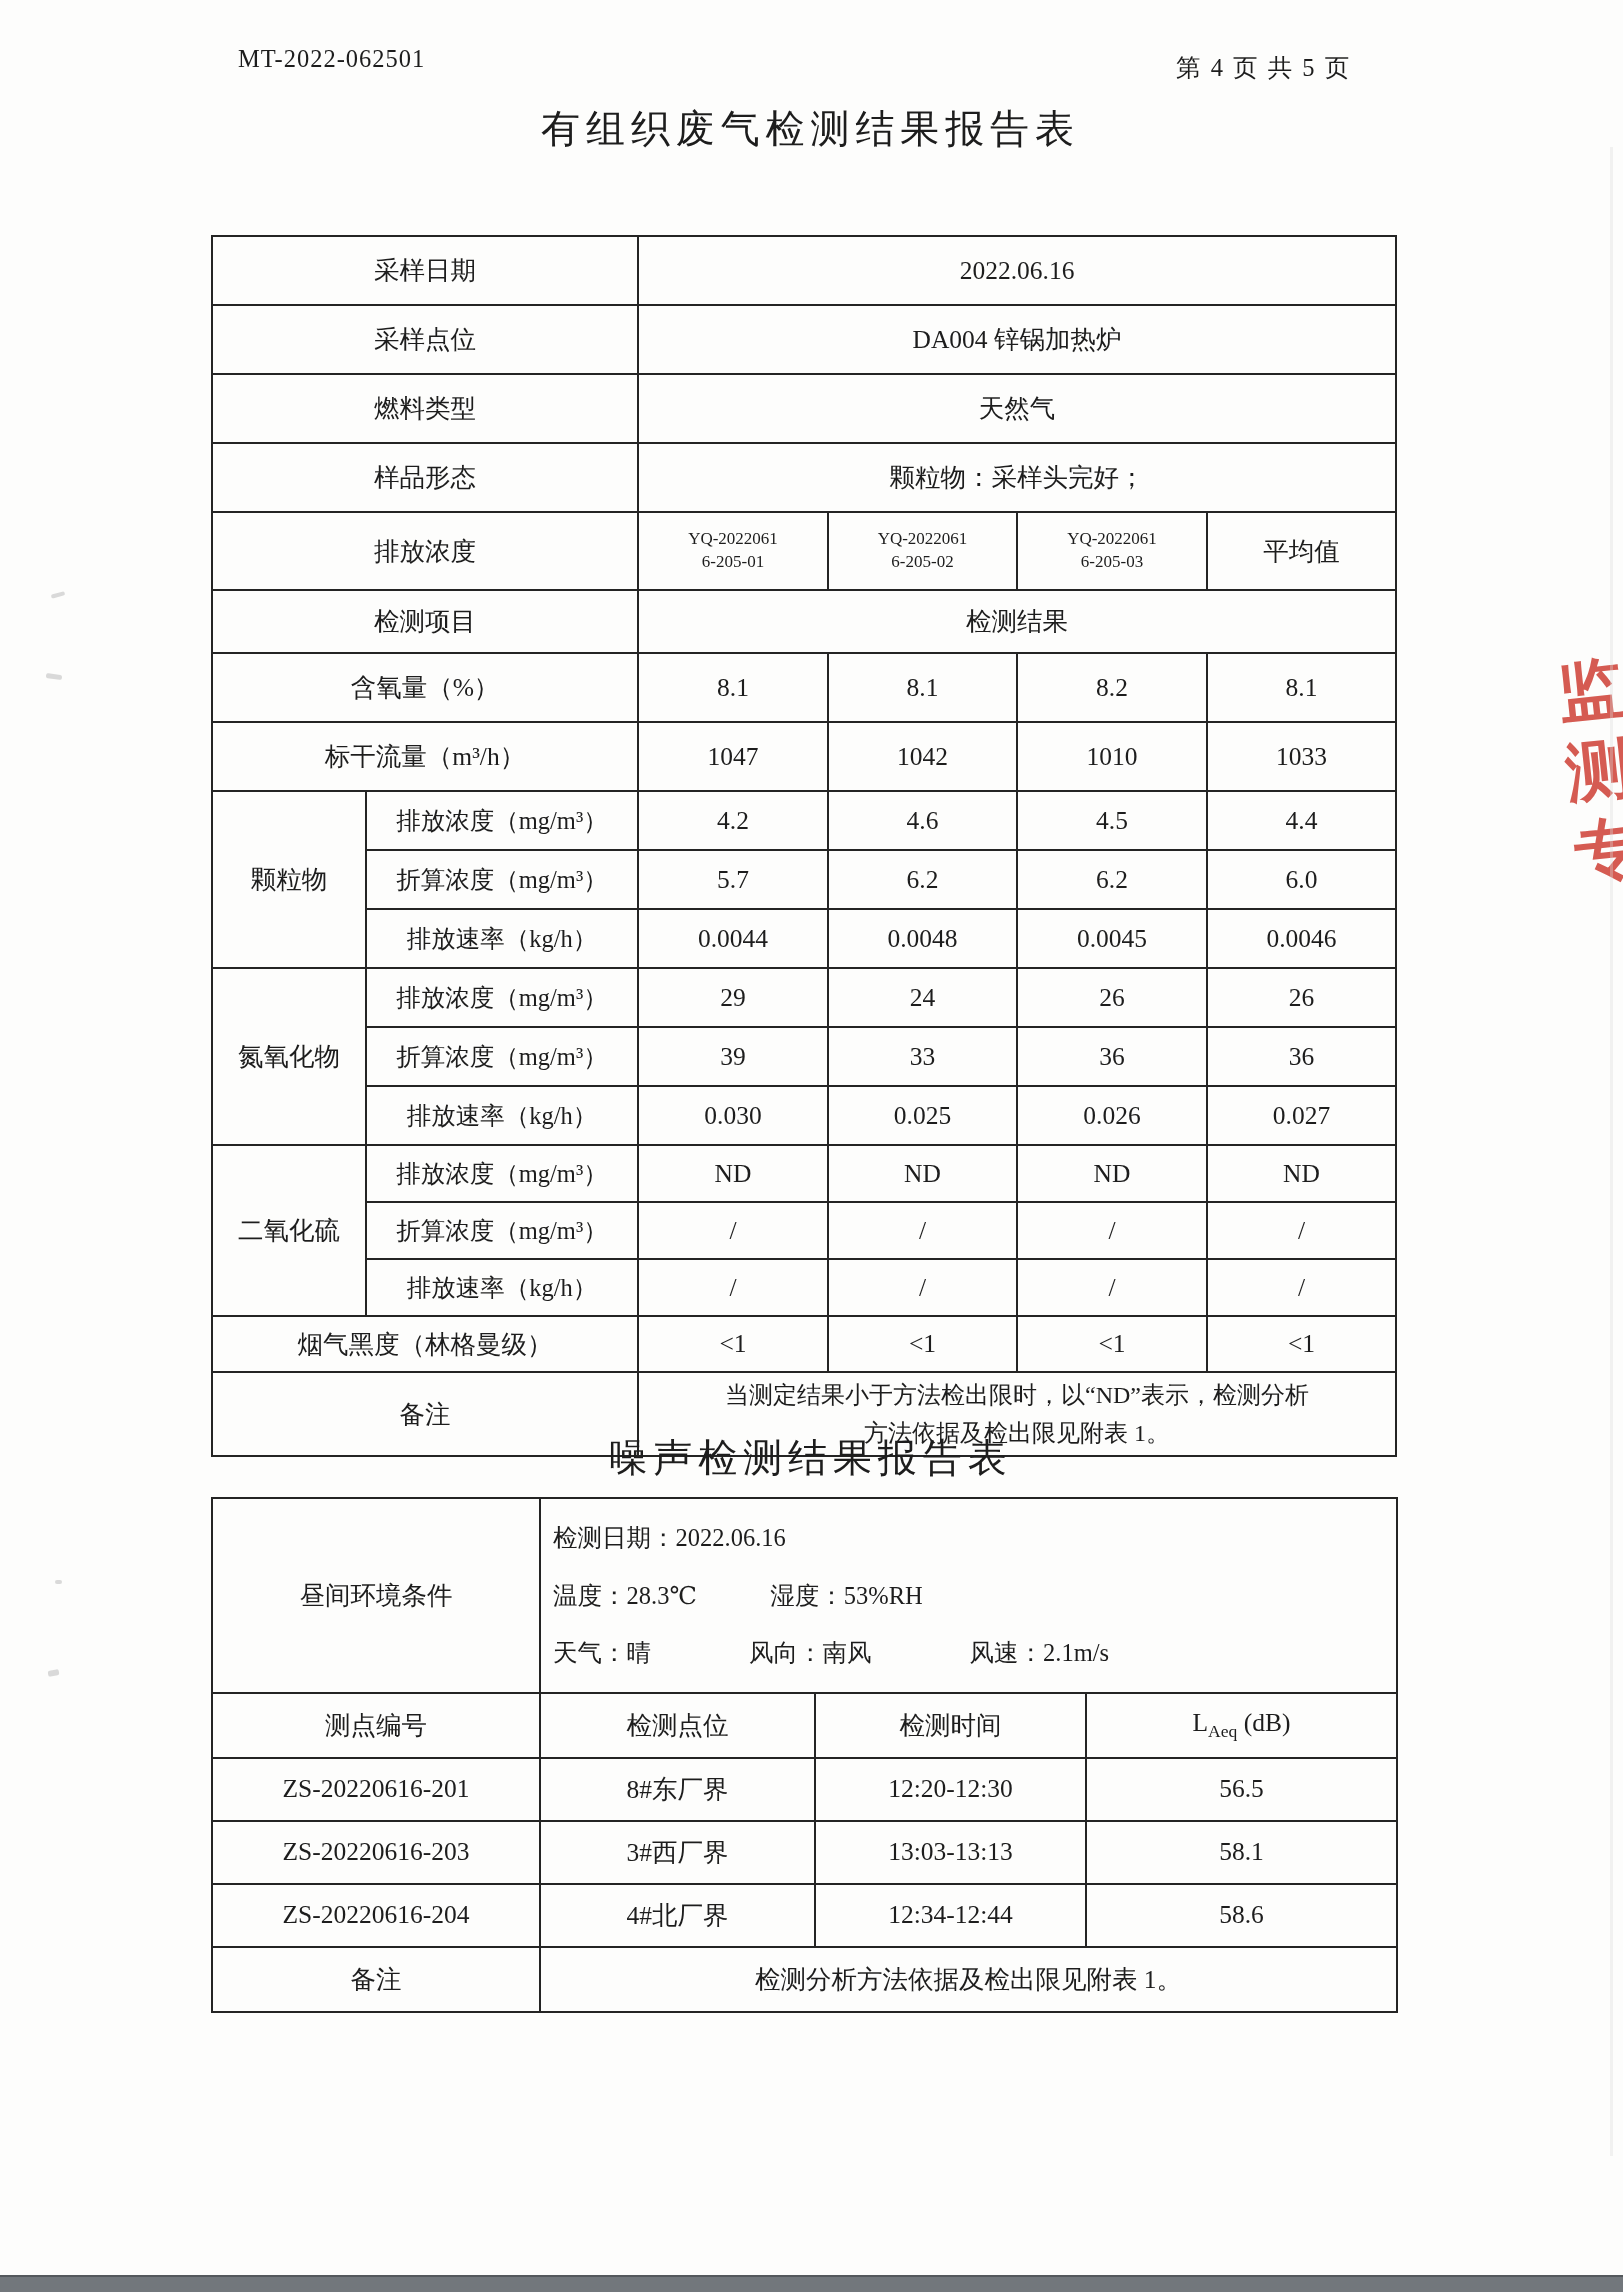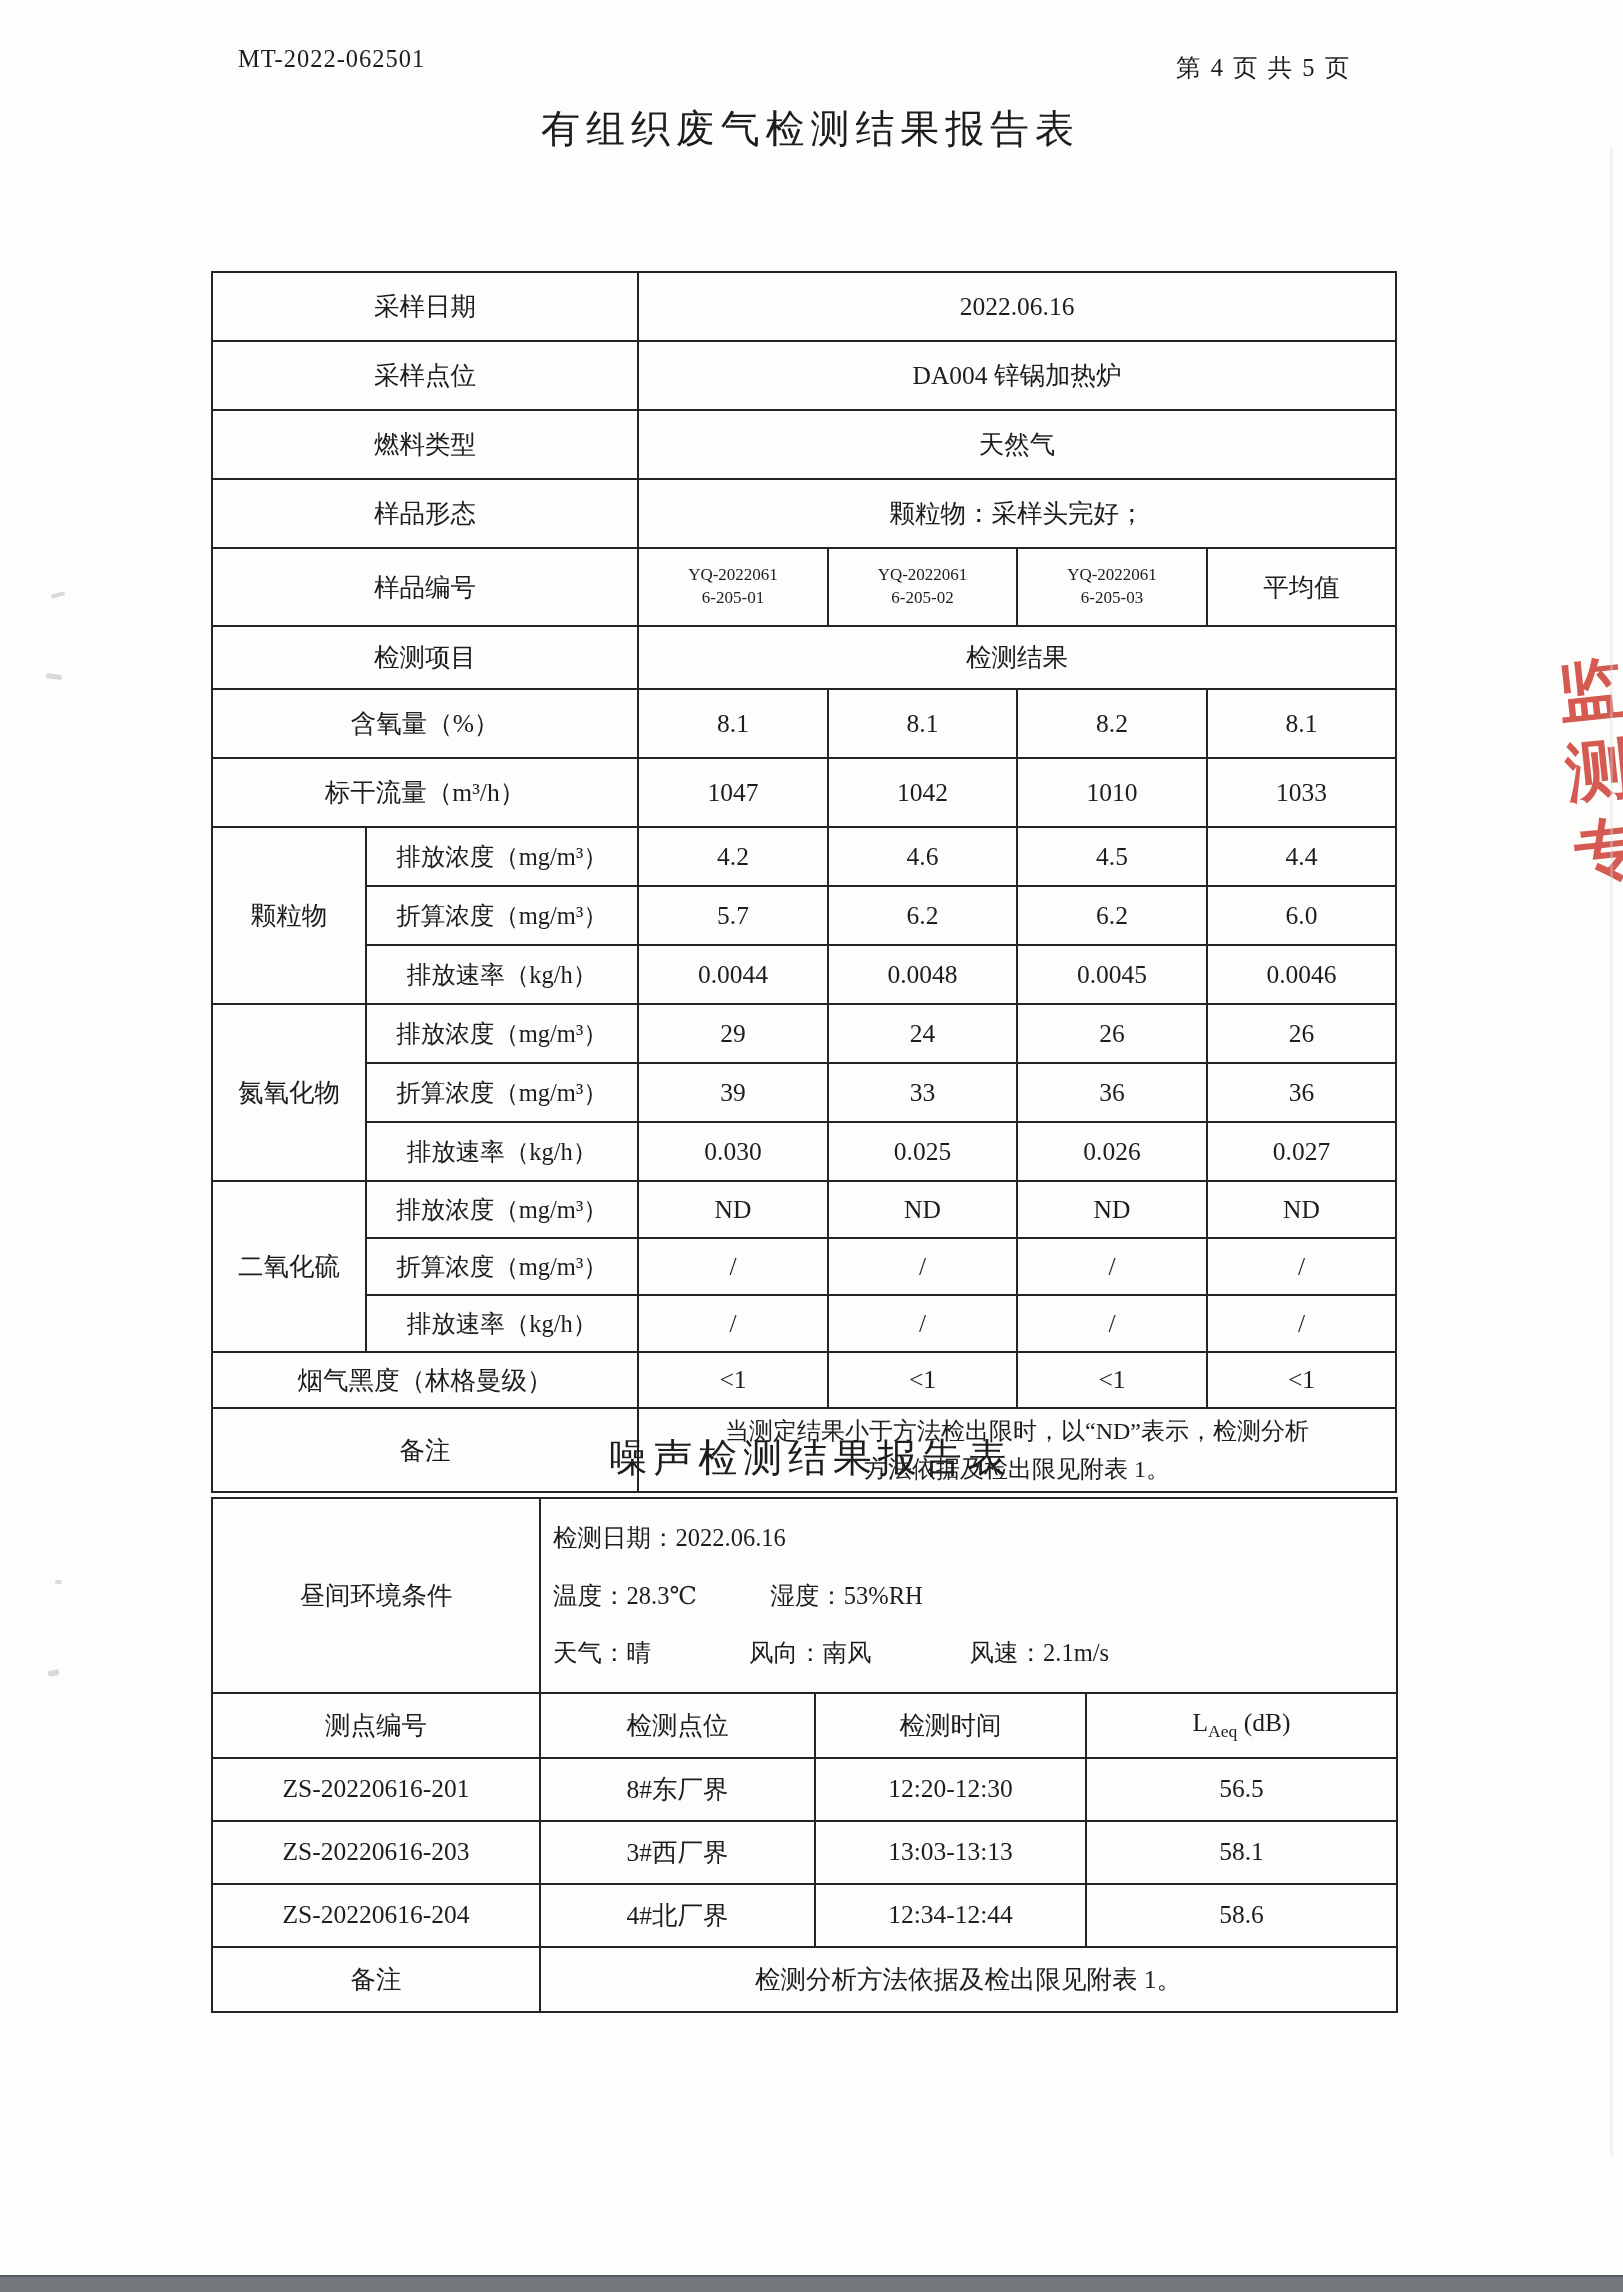--- a/index.html
+++ b/index.html
@@ -19,21 +19,21 @@
   table{
     position:absolute;left:211px;border-collapse:collapse;table-layout:fixed;
     width:1185px;background:transparent;
   }
   .t1{top:235px;}
   .t2{top:1497px;}
   td{
     border:2px solid #242424;text-align:center;vertical-align:middle;
     font-size:25.5px;padding:0 3.9px;overflow:hidden;
   }
-  .t1{border:2.9px solid #1a1a1a;margin-top:36px;}
+  .t1{border:2.9px solid #1a1a1a;}
   .t2{border:2.9px solid #1a1a1a;}
   .r68 td{height:67px;}
   .r78 td{height:76px;}
   .r62 td{height:61px;}
   .r58 td{height:57px;}
   .r56 td{height:55px;}
   .r55 td{height:54px;}
   .r84 td{height:82px;}
   .sublab{font-size:24.5px;}
   .pre{white-space:pre-line;line-height:1.35;font-size:17px;}
@@ -94,21 +94,21 @@
   </tr>
   <tr class="r68">
     <td colspan="2">燃料类型</td>
     <td colspan="4">天然气</td>
   </tr>
   <tr class="r68">
     <td colspan="2">样品形态</td>
     <td colspan="4">颗粒物：采样头完好；</td>
   </tr>
   <tr class="r78">
-    <td colspan="2">样品编号</td>
+    <td colspan="2">排放浓度</td>
     <td class="pre">YQ-2022061
 6-205-01</td>
     <td class="pre">YQ-2022061
 6-205-02</td>
     <td class="pre">YQ-2022061
 6-205-03</td>
     <td>平均值</td>
   </tr>
   <tr class="r62">
     <td colspan="2">检测项目</td>

